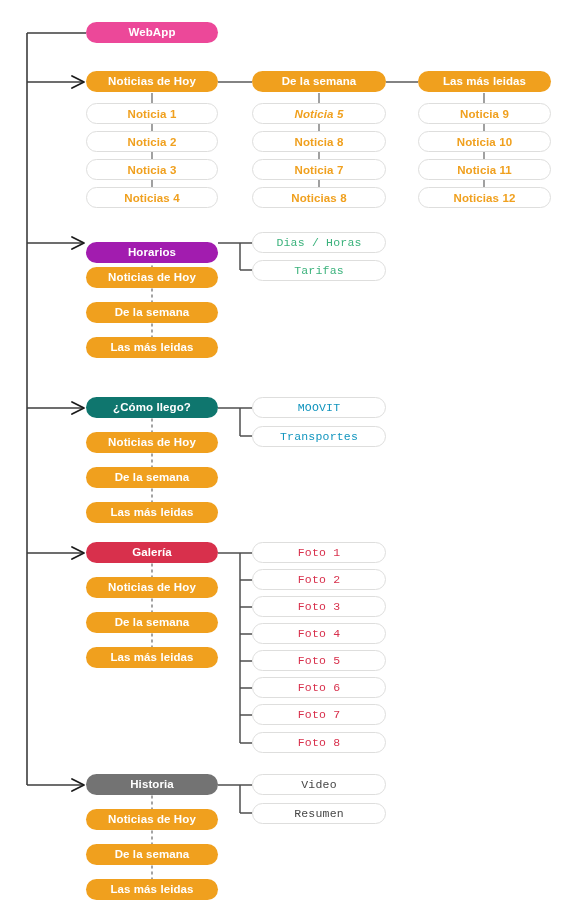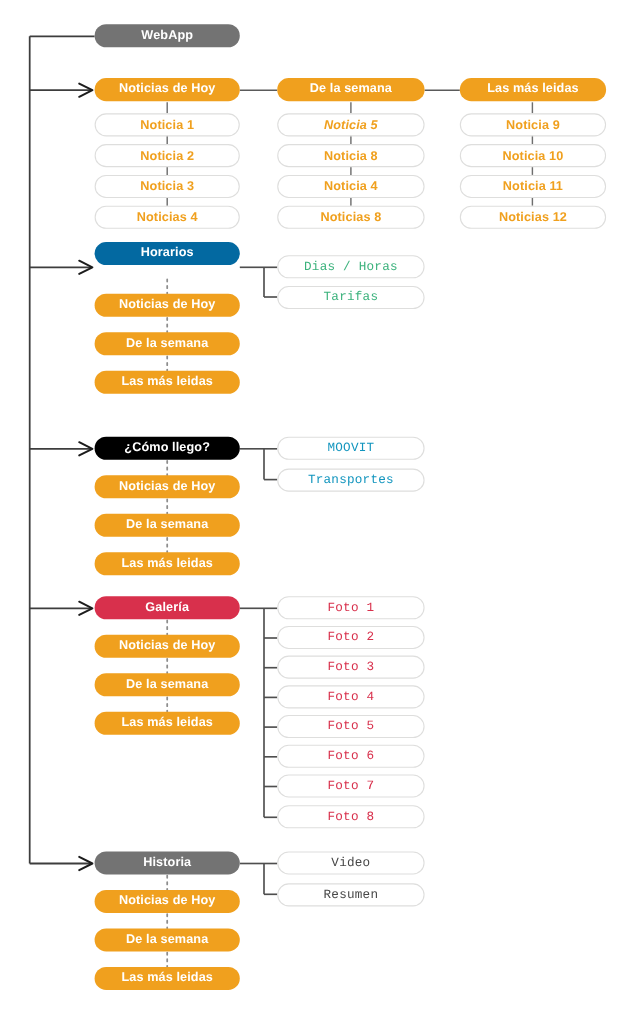--- a/index.html
+++ b/index.html
@@ -146,49 +146,49 @@
       <path d="M240,715 L252,715"></path>
       <path d="M240,743 L252,743"></path>
 
       <path d="M218,785 L240,785"></path>
       <path d="M240,785 L240,813"></path>
       <path d="M240,785 L252,785"></path>
       <path d="M240,813 L252,813"></path>
     </g>
   </svg>
 
-  <div class="pill solid col1" style="top:22px; background:#737373;">WebApp</div>
+  <div class="pill solid col1" style="top:22px; background:#ec4899;">WebApp</div>
 
   <div class="pill solid col1" style="top:71px; background:#f0a01e;">Noticias de Hoy</div>
   <div class="pill solid col2" style="top:71px; background:#f0a01e;">De la semana</div>
   <div class="pill solid col3" style="top:71px; background:#f0a01e;">Las más leidas</div>
 
   <div class="pill ghost col1" style="top:103px; color:#f0a01e;">Noticia 1</div>
   <div class="pill ghost col1" style="top:131px; color:#f0a01e;">Noticia 2</div>
   <div class="pill ghost col1" style="top:159px; color:#f0a01e;">Noticia 3</div>
   <div class="pill ghost col1" style="top:187px; color:#f0a01e;">Noticias 4</div>
 
   <div class="pill ghost col2" style="top:103px; color:#f0a01e;font-style:italic;">Noticia 5</div>
   <div class="pill ghost col2" style="top:131px; color:#f0a01e;">Noticia 8</div>
-  <div class="pill ghost col2" style="top:159px; color:#f0a01e;">Noticia 4</div>
+  <div class="pill ghost col2" style="top:159px; color:#f0a01e;">Noticia 7</div>
   <div class="pill ghost col2" style="top:187px; color:#f0a01e;">Noticias 8</div>
 
   <div class="pill ghost col3" style="top:103px; color:#f0a01e;">Noticia 9</div>
   <div class="pill ghost col3" style="top:131px; color:#f0a01e;">Noticia 10</div>
   <div class="pill ghost col3" style="top:159px; color:#f0a01e;">Noticia 11</div>
   <div class="pill ghost col3" style="top:187px; color:#f0a01e;">Noticias 12</div>
 
-  <div class="pill solid col1" style="top:220px; background:#0369a1;">Horarios</div>
+  <div class="pill solid col1" style="top:242px; background:#a21caf;">Horarios</div>
   <div class="pill solid col1" style="top:267px; background:#f0a01e;">Noticias de Hoy</div>
   <div class="pill solid col1" style="top:302px; background:#f0a01e;">De la semana</div>
   <div class="pill solid col1" style="top:337px; background:#f0a01e;">Las más leidas</div>
   <div class="pill ghost thin col2" style="top:232px; color:#3bb27c;">Dias / Horas</div>
   <div class="pill ghost thin col2" style="top:260px; color:#3bb27c;">Tarifas</div>
 
-  <div class="pill solid col1" style="top:397px; background:#000000;">¿Cómo llego?</div>
+  <div class="pill solid col1" style="top:397px; background:#0f766e;">¿Cómo llego?</div>
   <div class="pill solid col1" style="top:432px; background:#f0a01e;">Noticias de Hoy</div>
   <div class="pill solid col1" style="top:467px; background:#f0a01e;">De la semana</div>
   <div class="pill solid col1" style="top:502px; background:#f0a01e;">Las más leidas</div>
   <div class="pill ghost thin col2" style="top:426px; color:#1295be;">Transportes</div>
   <div class="pill ghost thin col2" style="top:397px; color:#1295be;">MOOVIT</div>
 
   <div class="pill solid col1" style="top:542px; background:#d8304c;">Galería</div>
   <div class="pill solid col1" style="top:577px; background:#f0a01e;">Noticias de Hoy</div>
   <div class="pill solid col1" style="top:612px; background:#f0a01e;">De la semana</div>
   <div class="pill solid col1" style="top:647px; background:#f0a01e;">Las más leidas</div>

